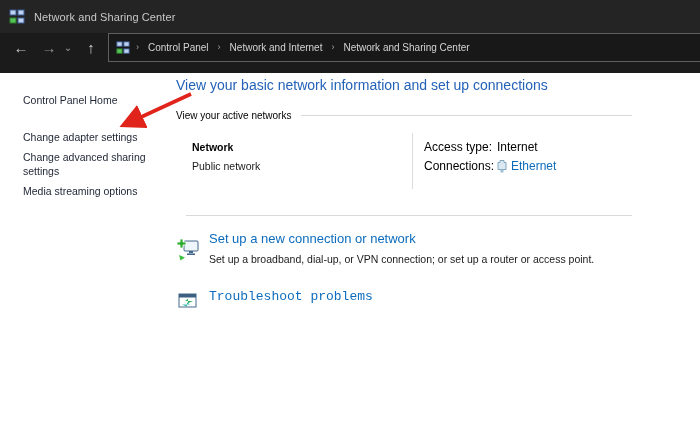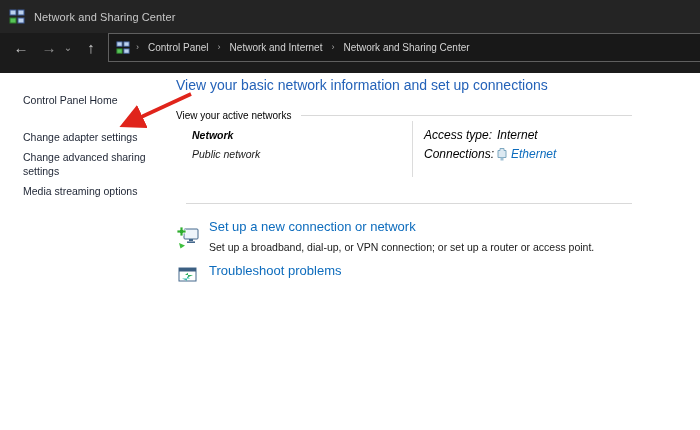--- a/index.html
+++ b/index.html
@@ -46,33 +46,33 @@
     width:124px; font-size:10.5px; line-height:14px; color:#1d2433; cursor:pointer;
   }
   .side-item.first { margin-bottom:23px; }
   .side-item + .side-item { margin-bottom:6px; }
   
   .main { position:absolute; left:176px; top:0; width:456px; }
   .page-title { margin-top:4px; font-size:14px; font-weight:400; color:#2462b8; line-height:16px; }
   .section-row { display:flex; align-items:center; margin-top:17px; }
   .section-label { font-size:10px; color:#000; white-space:nowrap; }
   .section-rule { flex:1; height:1px; background:#d9d9d9; margin-left:10px; }
-  .network-box { display:flex; margin-top:0;font-style:italic; }
+  .network-box { display:flex; margin-top:12px; }
   .net-left { width:236px; padding:6px 0 0 16px; }
   .net-name { font-size:10.5px; font-weight:bold; color:#000; line-height:16px; }
   .net-profile { font-size:10.5px; color:#1a1a1a; line-height:16px; margin-top:3px; }
   .net-divider { width:1px; background:#dcdcdc; height:56px; }
   .net-right { padding:6px 0 0 11px; }
   .net-row { display:flex; align-items:center; font-size:12px; line-height:16px; color:#000; }
   .net-row + .net-row { margin-top:3px; }
   .net-row .lbl { width:73px; }
   .eth-icon { width:10px; height:13px; margin-right:4px; }
   .link { color:#0d6cbd; cursor:pointer; }
   .task { display:flex; margin-top:16px; }
-  .task.second { margin-top:10px; }
+  .task.second { margin-top:24px;font-family:Liberation Mono, monospace; }
   .task-icon { width:24px; flex:0 0 24px; padding-top:2px; }
   .task-text { margin-left:9px; }
   .task-title { font-size:13px; line-height:14px; color:#0d6cbd; cursor:pointer; }
   .task-desc { font-size:10.5px; line-height:14px; color:#1a1a1a; margin-top:6px; }
   
   .arrow-overlay { position:absolute; left:0; top:0; pointer-events:none; }
 </style>
 </head>
 <body>
 

